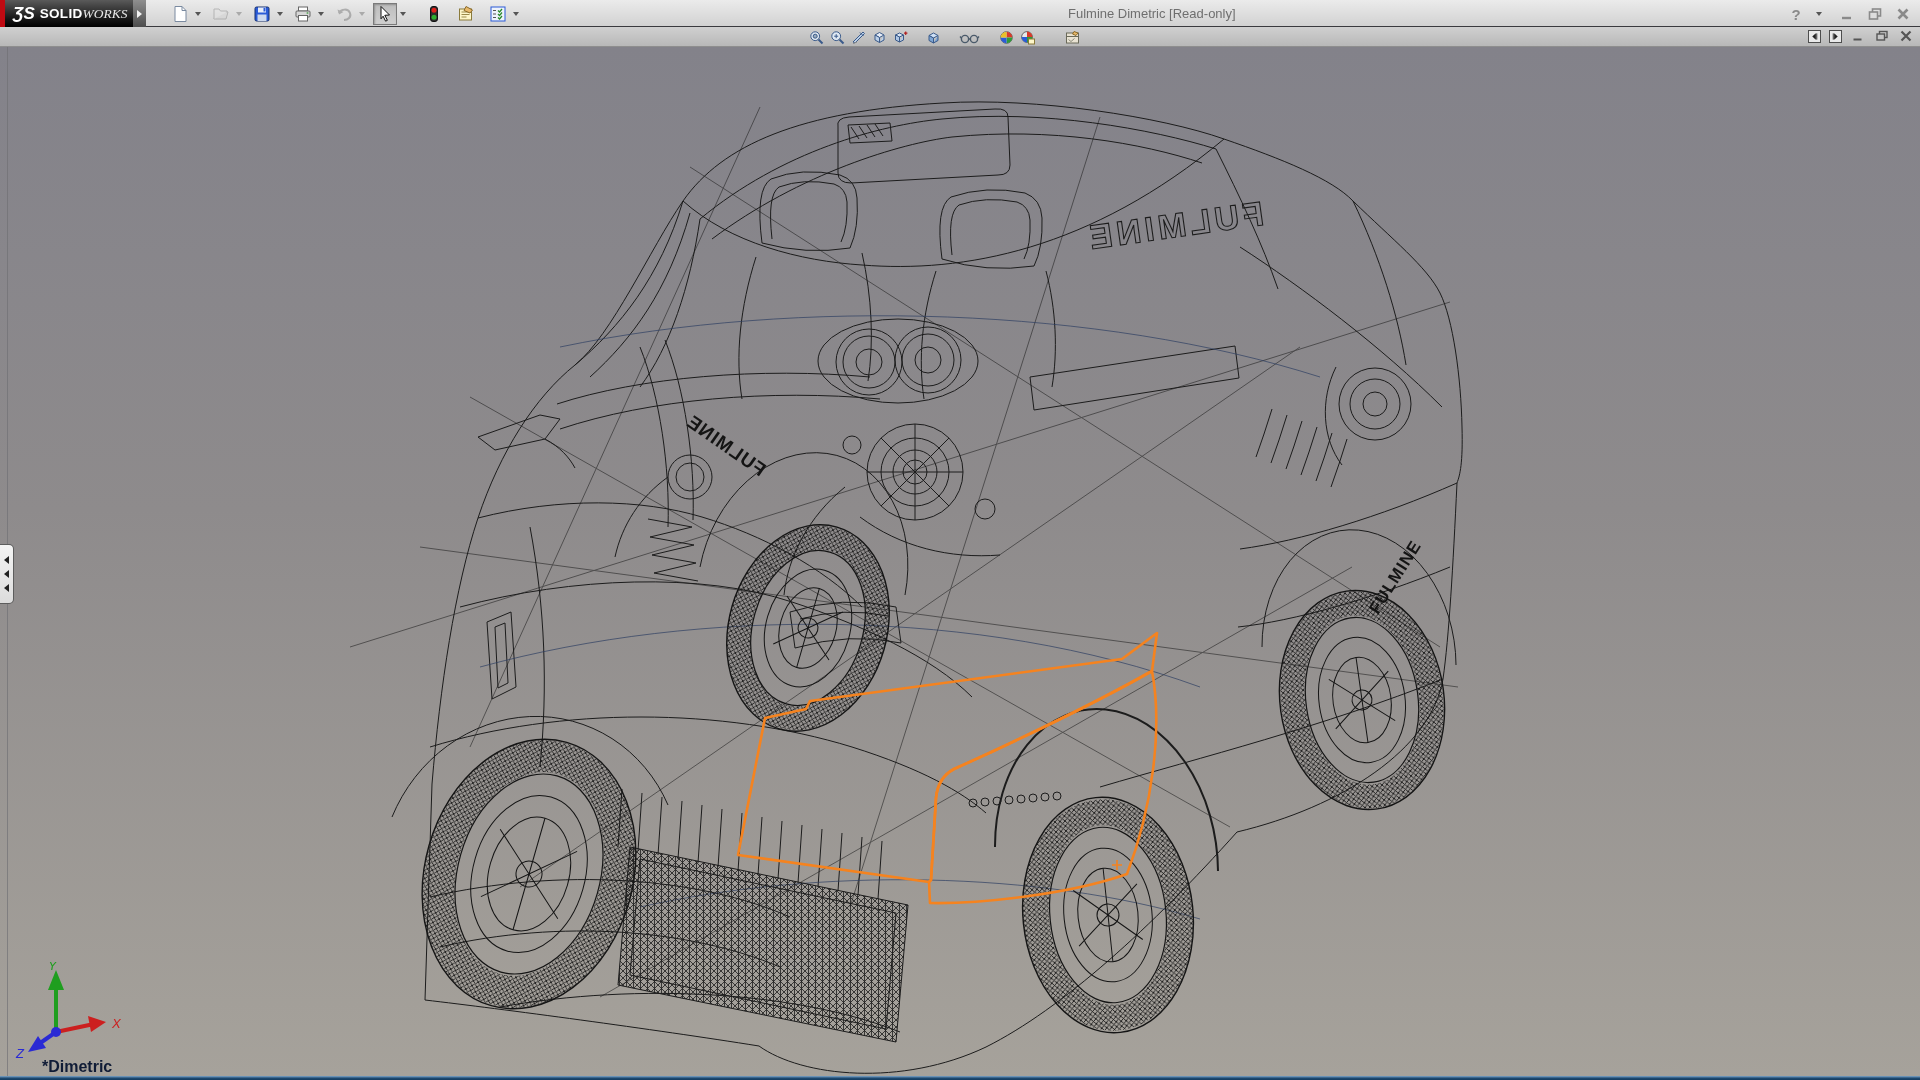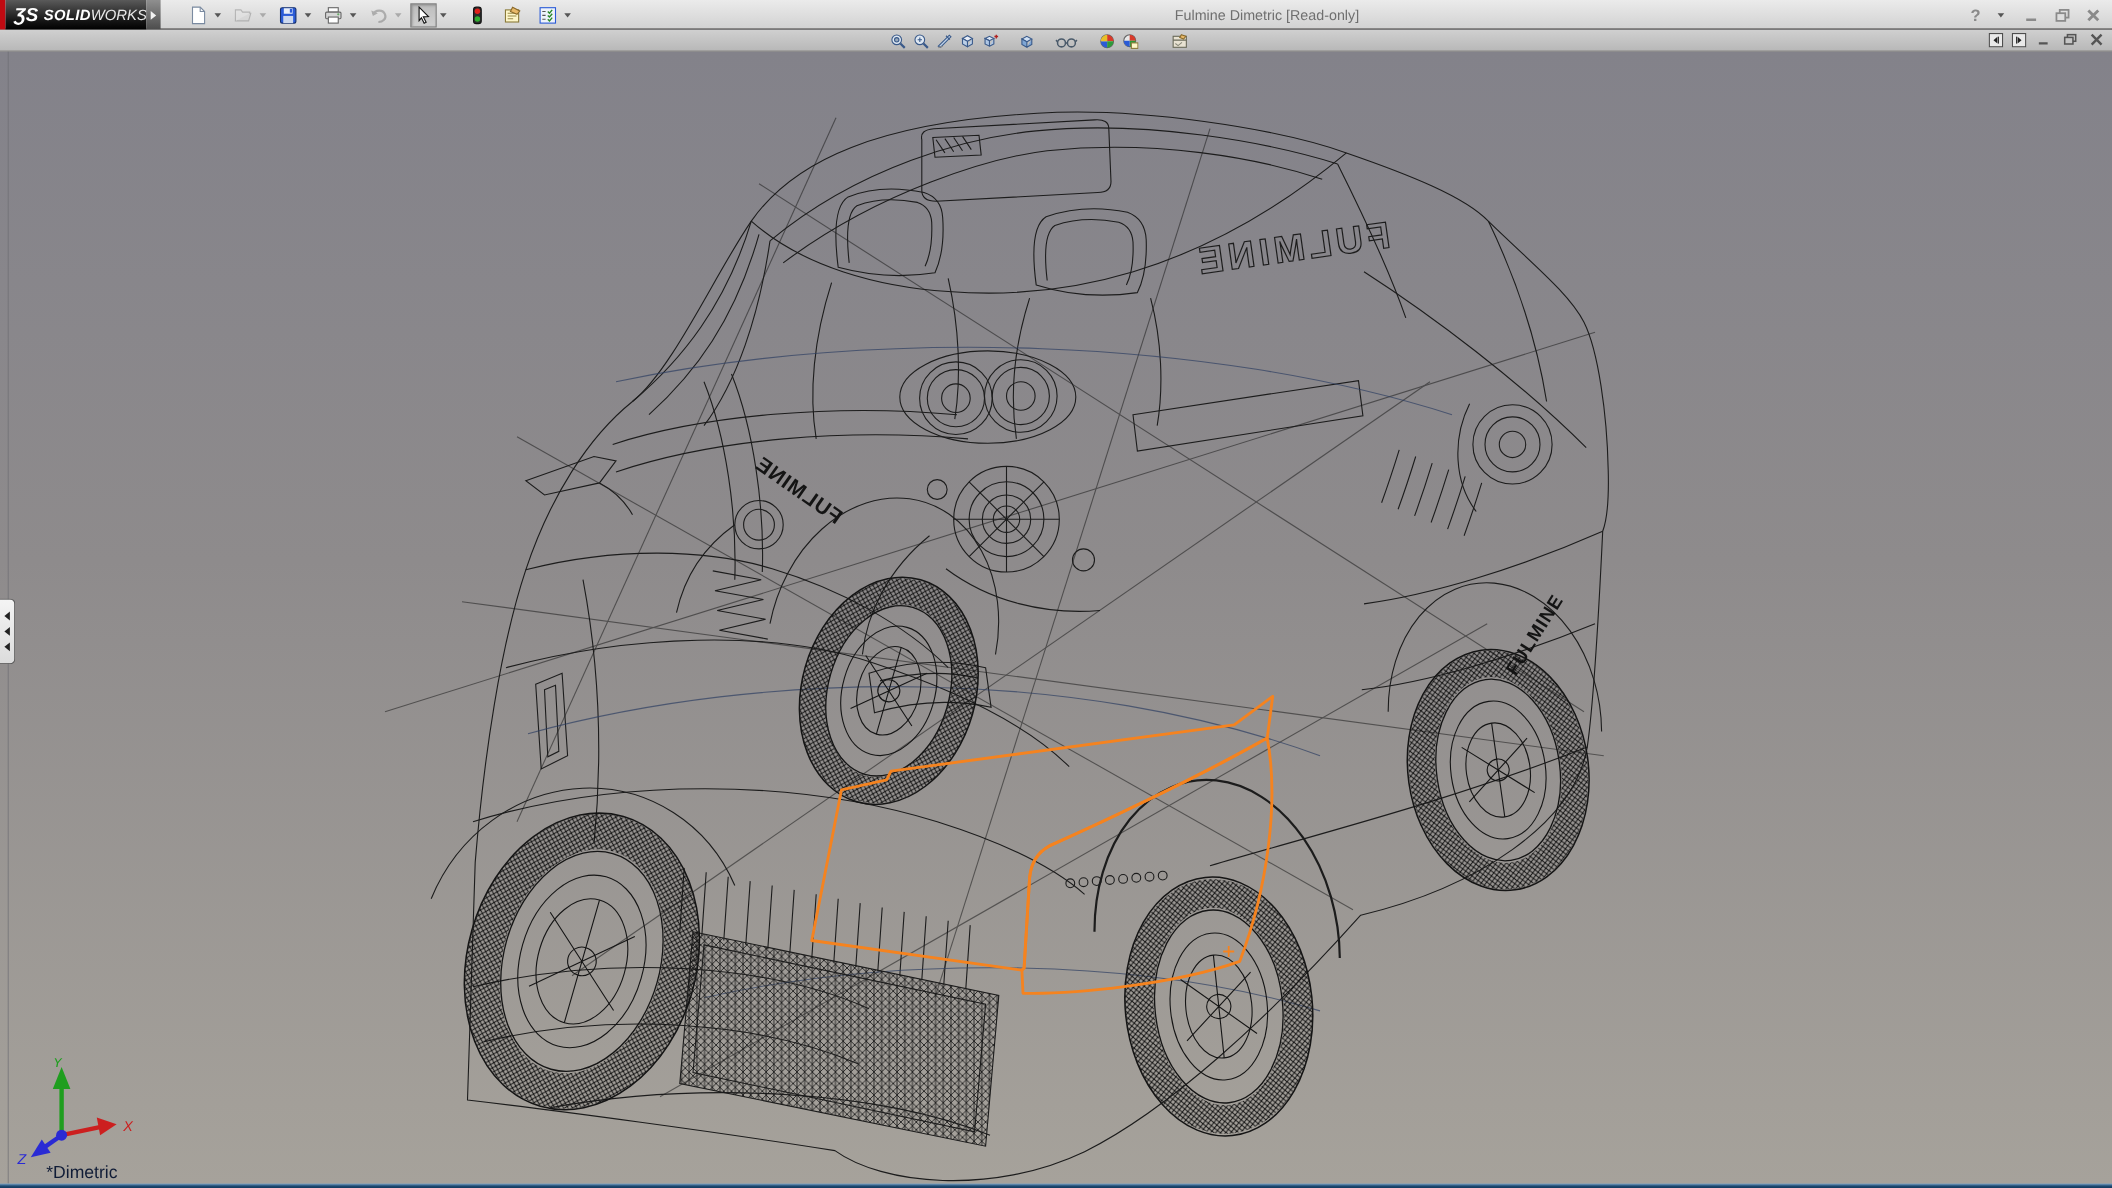--- a/index.html
+++ b/index.html
@@ -8,22 +8,22 @@
   #app { position:absolute; inset:0; }
 
   
   .titlebar { position:absolute; top:0; left:0; right:0; height:27px;
     background:linear-gradient(#ebebeb,#d2d2d2); border-bottom:1px solid #3a3a3e; }
   .redstrip { position:absolute; left:0; top:0; width:5px; height:27px; background:#c00a12; }
   .logo { position:absolute; left:5px; top:0; width:128px; height:27px;
     background:linear-gradient(#5a5a5a,#161616 70%,#000);
     color:#fff; display:flex; align-items:center; padding-left:8px; }
   .logo .mark { font-style:italic; font-weight:bold; font-size:17px; margin-right:5px; }
-  .logo .solid { font-style:italic; font-weight:bold; font-size:13.5px; letter-spacing:.3px; }
-  .logo .works { font-style:italic; font-weight:300; font-size:13.5px; color:#e8e8e8; }
+  .logo .solid { font-weight:bold; font-size:13.5px; letter-spacing:.3px; }
+  .logo .works { font-style:italic; font-weight:300; font-size:13.5px; color:#e8e8e8;font-family:Liberation Serif, serif; }
   .flyout { position:absolute; left:133px; top:0; width:13px; height:27px;
     background:linear-gradient(#8f8f8f,#4c4c4c); display:flex; align-items:center; justify-content:center; }
   .flyout .tri { width:0; height:0; border-left:5px solid #f2f2f2; border-top:4px solid transparent; border-bottom:4px solid transparent; }
 
   .tbar { position:absolute; left:168px; top:2px; height:23px; display:flex; align-items:center; }
   .tb-btn { width:24px; height:22px; display:flex; align-items:center; justify-content:center; }
   .tb-btn svg { width:18px; height:18px; }
   .tb-btn.disabled svg { filter:grayscale(1) opacity(.42); }
   .tb-btn.pressed { background:linear-gradient(#bdbdbd,#cfcfcf); border:1px solid #7a7a7a;
     box-shadow:inset 1px 1px 2px rgba(0,0,0,.25); }
@@ -57,21 +57,21 @@
     background:linear-gradient(180deg,#83828a 0%,#8e8b8c 45%,#a6a29b 100%); }
   .canvas > svg.model { position:absolute; inset:0; }
   .edge-line { position:absolute; left:7px; top:0; bottom:0; width:1px; background:#6f6f73; opacity:.65; }
   .splitter-tab { position:absolute; left:0; top:497px; width:14px; height:60px;
     background:linear-gradient(#f4f4f4,#dcdcdc); border:1px solid #5d5d5d; border-left:none;
     border-radius:0 5px 5px 0; display:flex; flex-direction:column; align-items:center;
     justify-content:center; gap:6px; }
   .splitter-tab i { width:0; height:0; border-right:5px solid #222;
     border-top:4px solid transparent; border-bottom:4px solid transparent; }
 
-  .orientation { position:absolute; left:42px; bottom:0px; font-size:16px; font-weight:normal; color:#101c36;text-align:right; }
+  .orientation { position:absolute; left:42px; bottom:0px; font-size:16px; font-weight:bold; color:#101c36;text-align:right; }
   .triad { position:absolute; left:14px; bottom:14px; }
 
   
   .bottombar { position:absolute; left:0; right:0; bottom:0; height:4px;
     background:linear-gradient(#7fa6c9,#1d4a72 55%,#123a5e); }
 
   svg text { font-family:"Liberation Sans", sans-serif; }
 </style>
 </head>
 <body>

